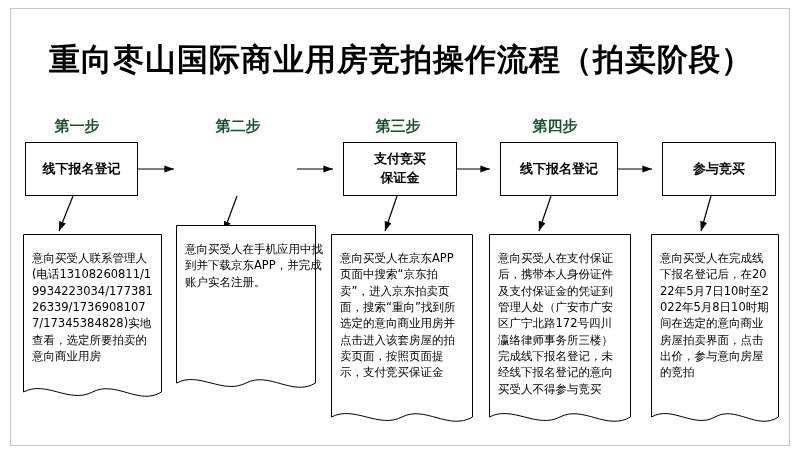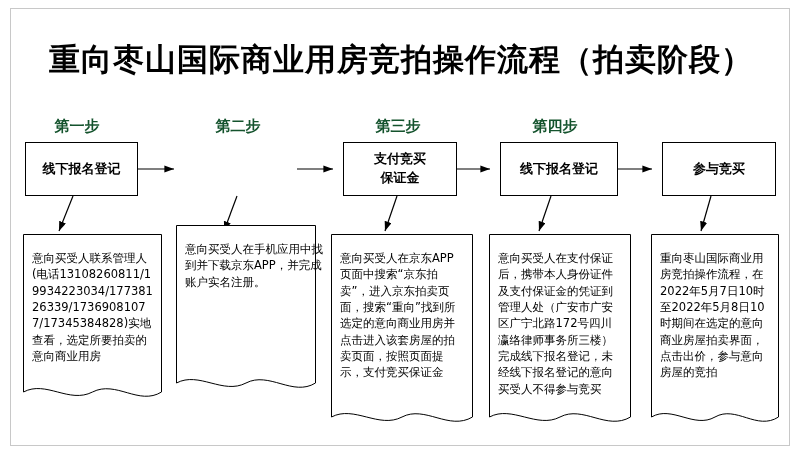--- a/index.html
+++ b/index.html
@@ -212,17 +212,17 @@
       <svg width="142" height="195" viewBox="0 0 142 195" preserveAspectRatio="none">
         <path d="M0.5,0.5 L141.5,0.5 L141.5,183 C118,197 94,171 71,183 C48,195 23,171 0.5,183 Z" fill="#fff" stroke="#000" stroke-width="1"></path>
       </svg>
       <span class="note-text">意向买受人在支付保证后，携带本人身份证件及支付保证金的凭证到管理人处（广安市广安区广宁北路172号四川瀛络律师事务所三楼）完成线下报名登记，未经线下报名登记的意向买受人不得参与竞买</span>
     </div>
 
     <div class="note" style="left:640px; top:225px; width:128px; height:195px;">
       <svg width="128" height="195" viewBox="0 0 128 195" preserveAspectRatio="none">
         <path d="M0.5,0.5 L127.5,0.5 L127.5,183 C106,197 85,171 64,183 C43,195 21,171 0.5,183 Z" fill="#fff" stroke="#000" stroke-width="1"></path>
       </svg>
-      <span class="note-text">重向枣山国际商业用房竞拍操作流程，在2022年5月7日10时至2022年5月8日10时期间在选定的意向商业房屋拍卖界面，点击出价，参与意向房屋的竞拍</span>
+      <span class="note-text">意向买受人在完成线下报名登记后，在2022年5月7日10时至2022年5月8日10时期间在选定的意向商业房屋拍卖界面，点击出价，参与意向房屋的竞拍</span>
     </div>
 
   </div>
 </div>
 
 </body></html>

